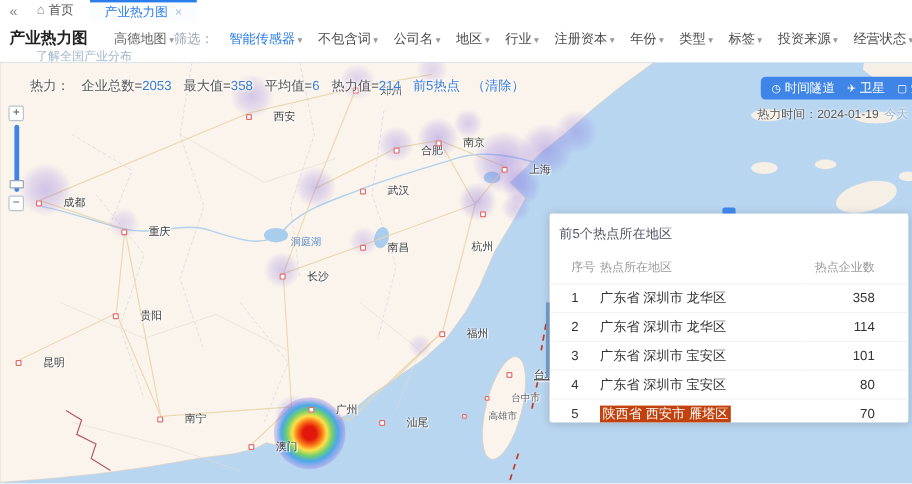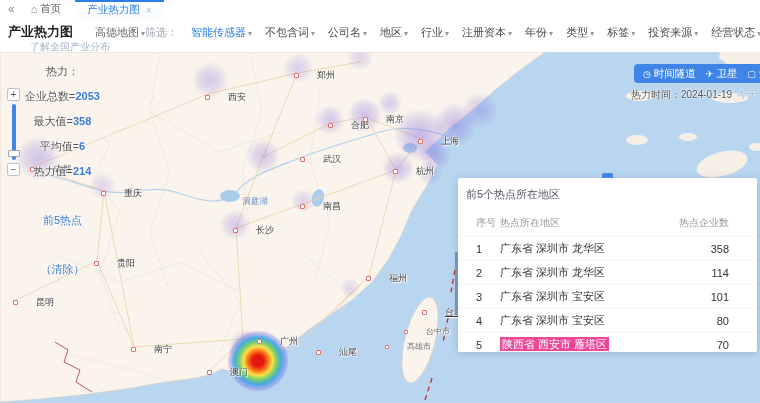--- a/index.html
+++ b/index.html
@@ -41,23 +41,23 @@
     text-shadow:0 0 2px #fff,0 0 2px #fff,1px 1px 0 #fff; }
   .city .dot { width:5px; height:5px; background:#fff; border:1px solid #e07070;
     border-radius:1px; flex:none; }
   .city.small { font-size:8px; color:#666; }
   .city.small .dot { width:4px; height:4px; }
   .wlabel { position:absolute; font-size:8.5px; color:#5f8fc9;
     transform:translate(-50%,-50%); white-space:nowrap; }
 
   .stats { position:absolute; left:25px; top:12px; display:flex; gap:10px;
     align-items:center; font-size:11px; color:#555; white-space:nowrap;
-    text-shadow:0 0 3px #fff,0 0 3px #fff,0 0 3px #fff;flex-direction:column; }
-  .stats b { color:#3a7bd5; font-weight:bold; }
-  .stats .link { color:#3a7bd5; cursor:pointer;margin-top:24px; }
+    text-shadow:0 0 3px #fff,0 0 3px #fff,0 0 3px #fff; }
+  .stats b { color:#3a7bd5; font-weight:normal; }
+  .stats .link { color:#3a7bd5; cursor:pointer; }
 
   .tool-pill { position:absolute; left:634px; top:12px; height:19px;
     background:#3f85e8; border-radius:4px; display:flex; align-items:center;
     gap:10px; padding:0 9px; color:#fff; font-size:10.5px; white-space:nowrap; }
   .tool { display:flex; align-items:center; gap:3px; cursor:pointer; }
   .tool .ticon { font-size:9px; }
   .heat-time { position:absolute; left:631px; top:36px; font-size:10px;
     color:#555; white-space:nowrap;
     text-shadow:0 0 2px #fff,0 0 2px #fff; }
   .heat-time .today { color:#9ab3cc; margin-left:5px; }
@@ -80,21 +80,21 @@
   .panel-strip { position:absolute; left:-3px; top:74px; width:3px; height:63px;
     background:#6f95c0; }
   .panel-title { padding:9px 0 10px 8px; color:#556; font-size:11px; }
   table { width:100%; border-collapse:collapse; }
   th { font-size:10px; font-weight:normal; color:#999; text-align:left;
     padding:4px 0 6px 0; }
   td { color:#333; padding:4px 0; border-top:1px solid #f3f3f3; }
   th.c1, td.c1 { padding-left:18px; width:42px; }
   th.c3, td.c3 { text-align:right; padding-right:28px; width:86px; }
   tr { cursor:pointer; }
-  .sel { background:#ec4899; color:#fff; padding:1px 2px;text-align:right; }
+  .sel { background:#c2410c; color:#fff; padding:1px 2px;text-align:right; }
 </style>
 </head>
 <body>
 
 <div class="page">
 
   <div class="tabbar">
     <span class="collapse">«</span>
     <span class="home-tab">
       <span class="home-icon">⌂</span>
@@ -256,21 +256,21 @@
           <span>合肥</span>
         </div>
         <div class="city" style="left: 366px; top: 65px;">
           <span class="dot"></span>
           <span>南京</span>
         </div>
         <div class="city" style="left: 421px; top: 87px;">
           <span class="dot"></span>
           <span>上海</span>
         </div>
-        <div class="city" style="left: 396px; top: 117px;">
+        <div class="city" style="left: 396px; top: 128px; flex-direction: column;">
           <span class="dot"></span>
           <span>杭州</span>
         </div>
         <div class="city" style="left: 236px; top: 176px;">
           <span class="dot"></span>
           <span>长沙</span>
         </div>
         <div class="city" style="left: 303px; top: 152px;">
           <span class="dot"></span>
           <span>南昌</span>

